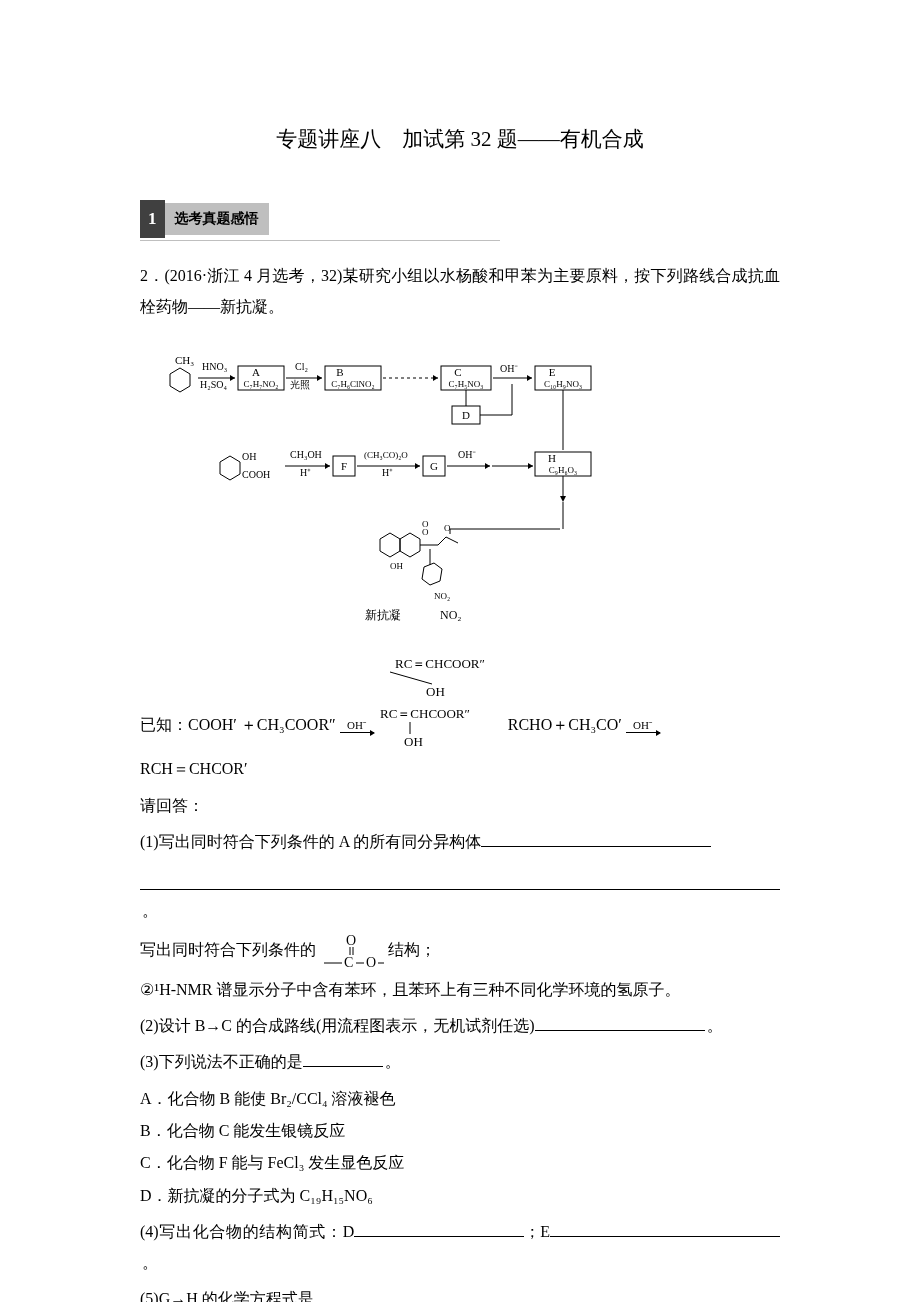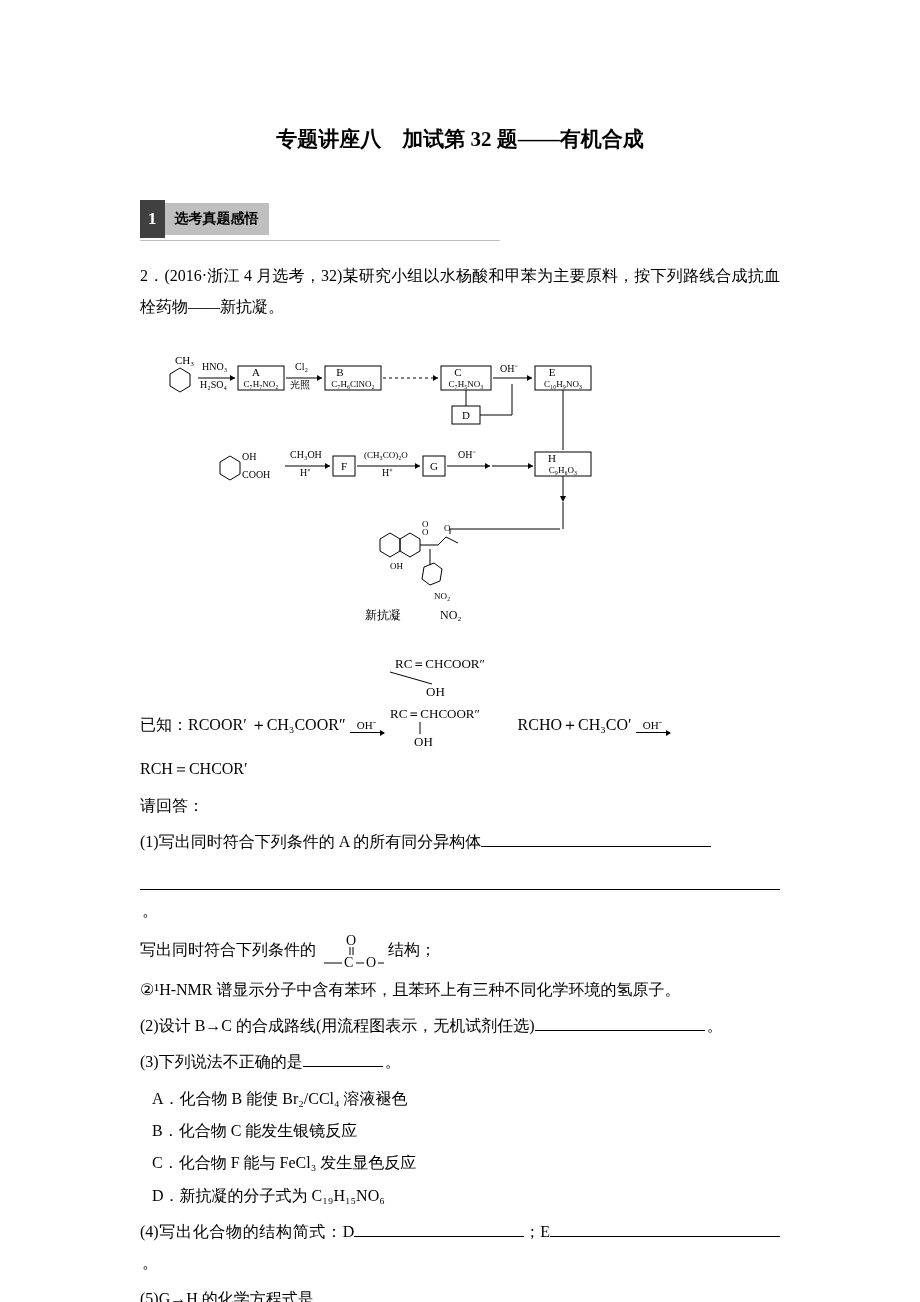--- a/index.html
+++ b/index.html
@@ -9,21 +9,21 @@
     color: #000;
     background: #fff;
     margin: 0;
     padding: 120px 140px 80px 140px;
     width: 920px;
     box-sizing: border-box;
   }
   .title {
     text-align: center;
     font-size: 21px;
-    font-weight: bold;
+    font-weight: normal;
     margin-bottom: 40px;
   }
   .section-box {
     display: inline-block;
     background: #bfbfbf;
     color: #000;
     font-weight: bold;
     padding: 3px 10px;
     font-size: 14px;
     vertical-align: middle;
@@ -86,21 +86,21 @@
     vertical-align: baseline;
   }
   .blank-xl {
     display: inline-block;
     border-bottom: 1px solid #000;
     width: 380px;
     height: 1em;
     vertical-align: baseline;
   }
   .opt {
-    margin: 2px 12px;
+    margin: 2px 0;
   }
   .inline-svg {
     display: inline-block;
     vertical-align: middle;
   }
   .eq-line {
     margin: 6px 0;
   }
   .arrow-box {
     display: inline-block;
@@ -234,21 +234,21 @@
 
 <div class="eq-line" style="text-align:center;">
   <svg class="inline-svg" width="140" height="46" viewBox="0 0 140 46" font-family="serif" font-size="13">
     <text x="5" y="16">RC＝CHCOOR″</text>
     <line x="42" y1="20" x2="42" y2="32" stroke="#000"></line>
     <text x="36" y="44">OH</text>
   </svg>
 </div>
 
 <p class="q-text">
-  <span>已知：RCOOR′ ＋CH₃COOR″</span>
+  <span>已知：COOH′ ＋CH₃COOR″</span>
   <span class="arrow-box"><span class="top">OH⁻</span><span class="arr"></span></span>
   <svg class="inline-svg" width="110" height="44" viewBox="0 0 110 44" font-family="serif" font-size="13">
     <text x="2" y="14">RC＝CHCOOR″</text>
     <line x1="32" y1="18" x2="32" y2="30" stroke="#000"></line>
     <text x="26" y="42">OH</text>
   </svg>
   <span>　RCHO＋CH₃CO′</span>
   <span class="arrow-box"><span class="top">OH⁻</span><span class="arr"></span></span>
 </p>
 

